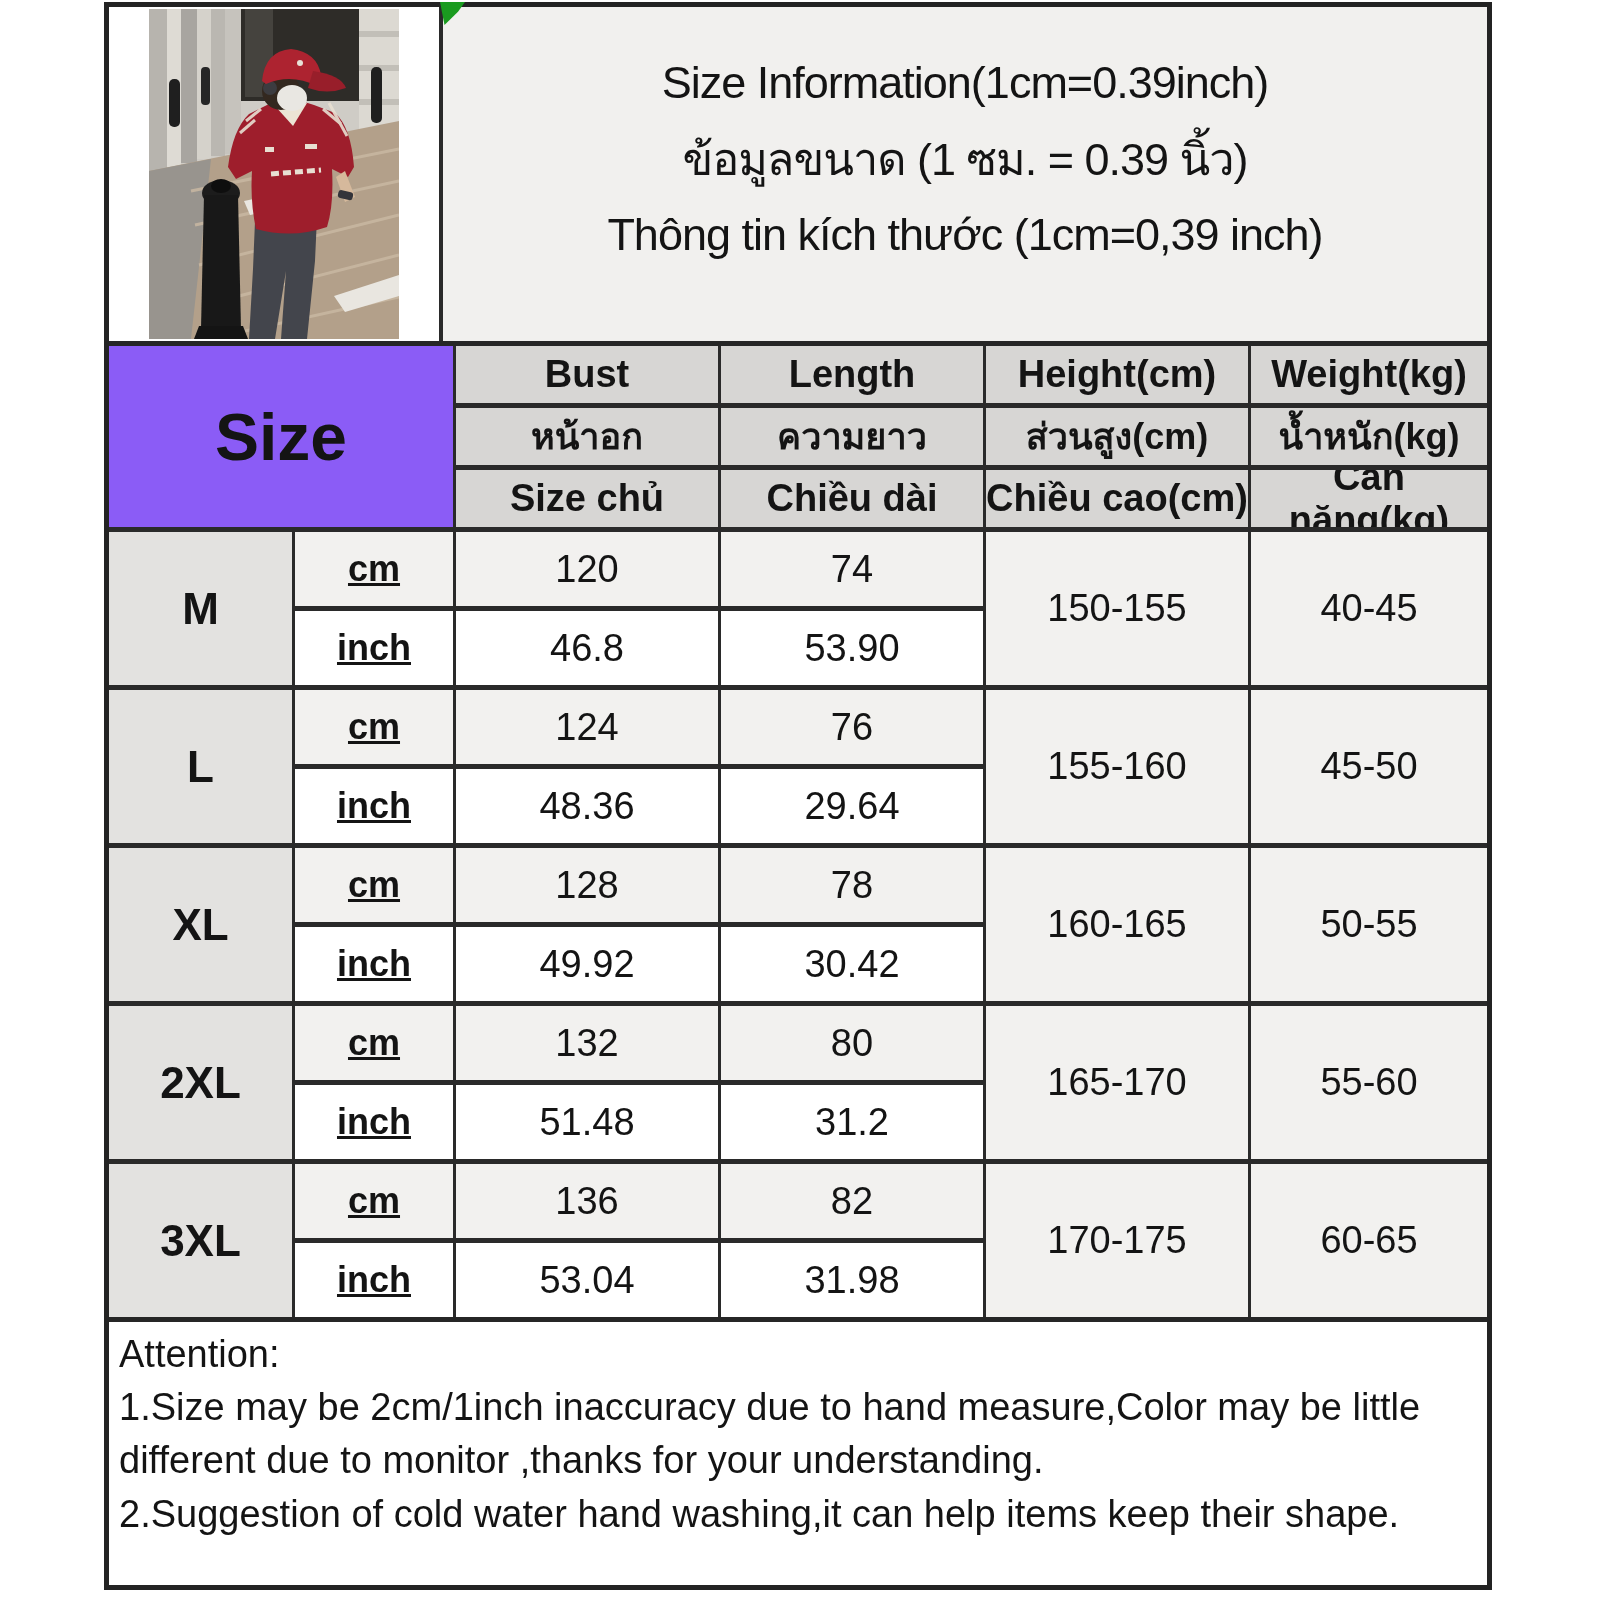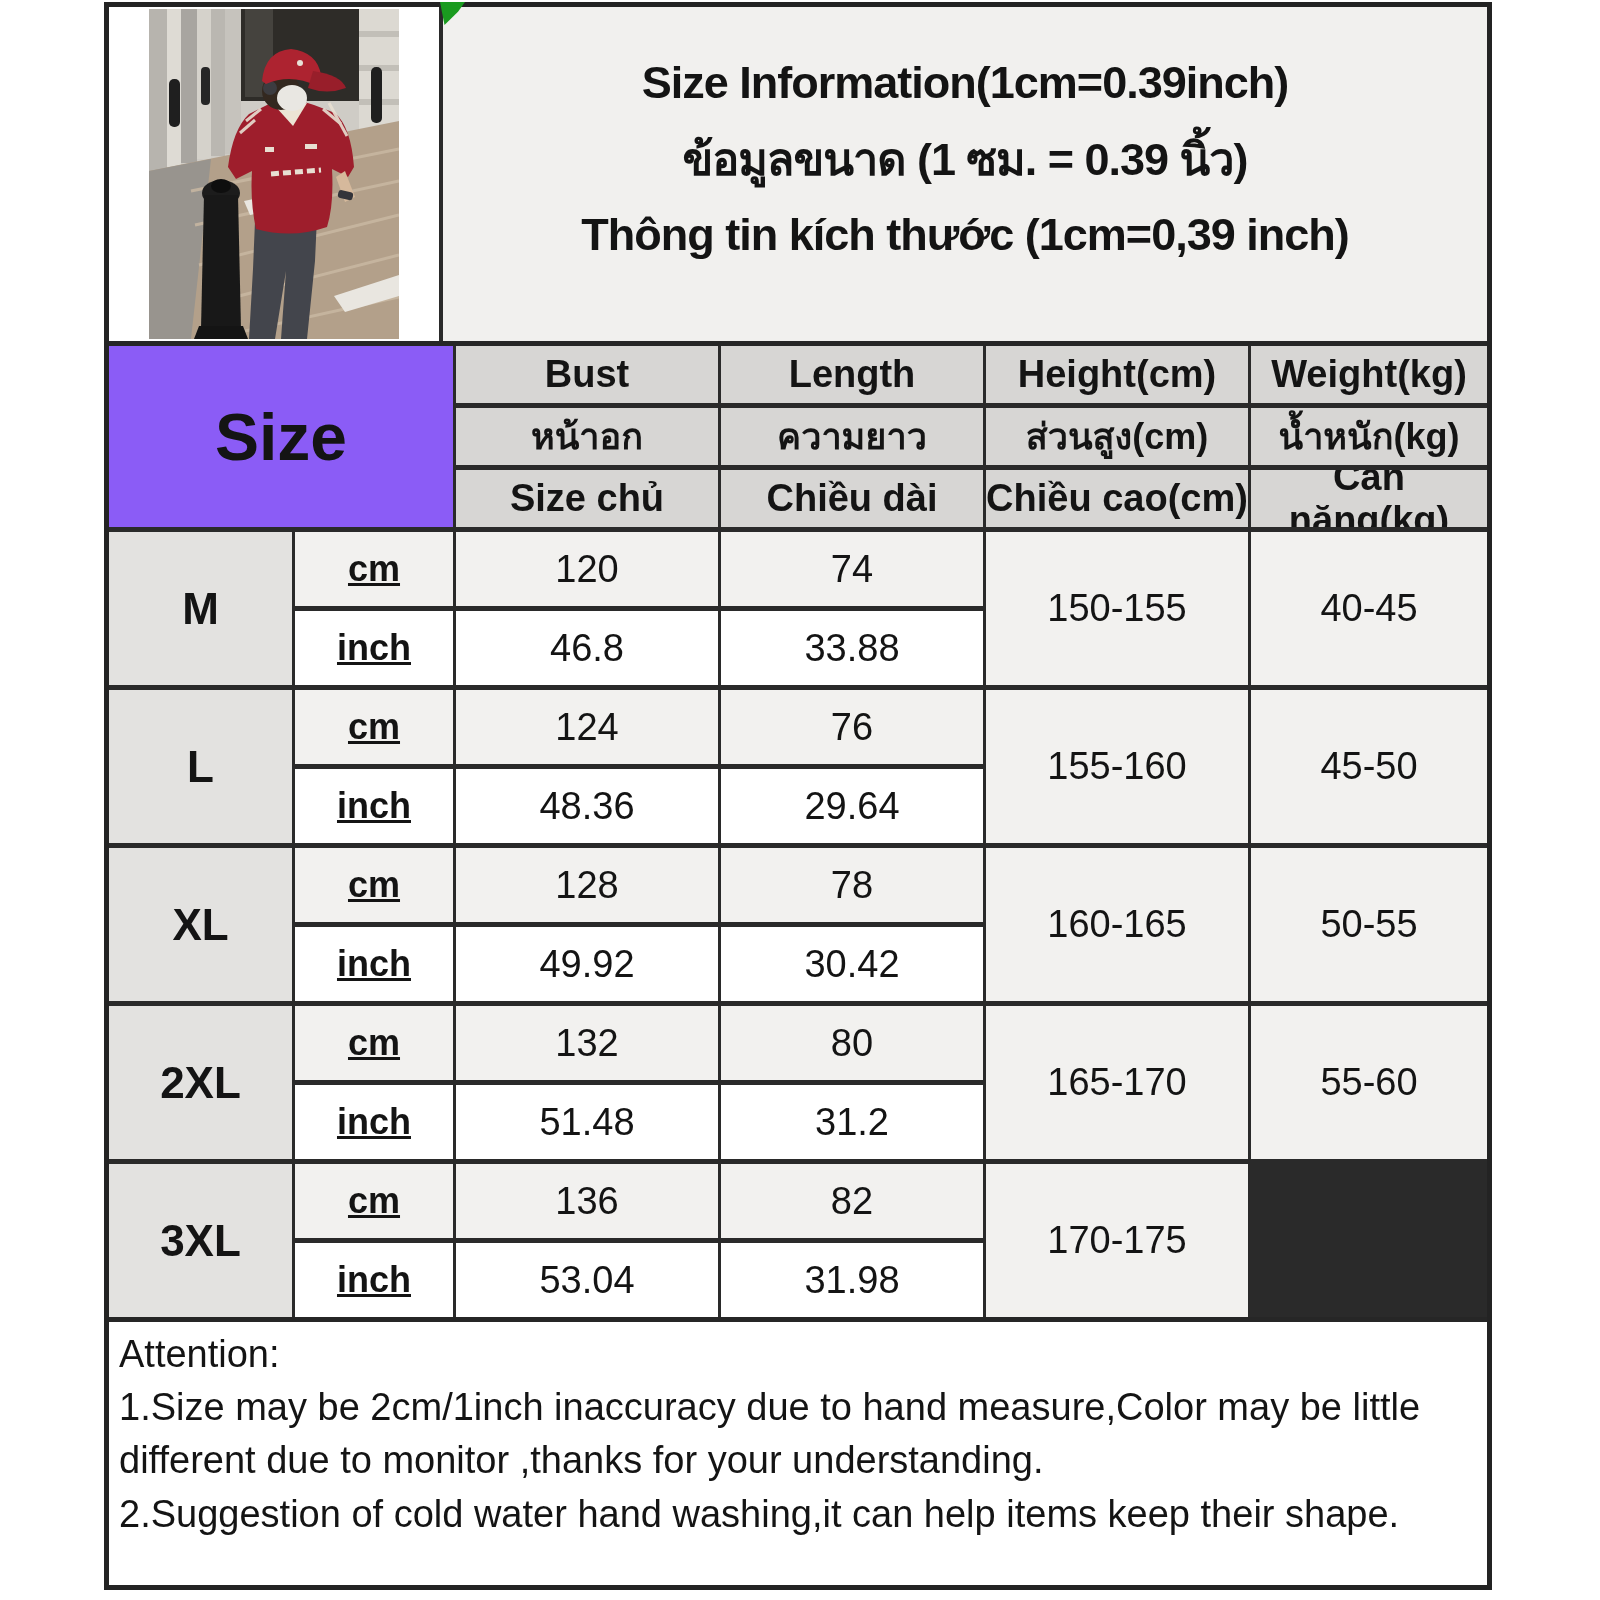--- a/index.html
+++ b/index.html
@@ -45,21 +45,21 @@
     display: flex;
     flex-direction: column;
     align-items: center;
     justify-content: center;
     gap: 14px;
     padding-bottom: 30px;
     box-sizing: border-box;
   }
   .title-line {
     font-size: 45px;
-    font-weight: bold;
+    font-weight: normal;
     letter-spacing: -1px;
     white-space: nowrap;
   }
   .green-marker {
     position: absolute;
     left: 331px; top: -5px;
     width: 25px; height: 23px;
     background: #1a9b1f;
     clip-path: polygon(0 0, 100% 0, 72% 42%, 18% 100%);
     z-index: 5;
@@ -203,21 +203,21 @@
     <div class="cell hdr" style="grid-column:6;grid-row:3">Cân nặng(kg)</div>
 
     <div class="cell size-cell" style="grid-row:4/6">M</div>
     <div class="cell unit-cell shade" style="grid-row:4">cm</div>
     <div class="cell val shade" style="grid-column:3;grid-row:4">120</div>
     <div class="cell val shade" style="grid-column:4;grid-row:4">74</div>
     <div class="cell val shade" style="grid-column:5;grid-row:4/6">150-155</div>
     <div class="cell val shade" style="grid-column:6;grid-row:4/6">40-45</div>
     <div class="cell unit-cell white" style="grid-row:5">inch</div>
     <div class="cell val white" style="grid-column:3;grid-row:5">46.8</div>
-    <div class="cell val white" style="grid-column:4;grid-row:5">33.88</div>
+    <div class="cell val white" style="grid-column:4;grid-row:5">53.90</div>
 
     <div class="cell size-cell" style="grid-row:6/8">L</div>
     <div class="cell unit-cell shade" style="grid-row:6">cm</div>
     <div class="cell val shade" style="grid-column:3;grid-row:6">124</div>
     <div class="cell val shade" style="grid-column:4;grid-row:6">76</div>
     <div class="cell val shade" style="grid-column:5;grid-row:6/8">155-160</div>
     <div class="cell val shade" style="grid-column:6;grid-row:6/8">45-50</div>
     <div class="cell unit-cell white" style="grid-row:7">inch</div>
     <div class="cell val white" style="grid-column:3;grid-row:7">48.36</div>
     <div class="cell val white" style="grid-column:4;grid-row:7">29.64</div>
@@ -240,20 +240,21 @@
     <div class="cell val shade" style="grid-column:6;grid-row:10/12">55-60</div>
     <div class="cell unit-cell white" style="grid-row:11">inch</div>
     <div class="cell val white" style="grid-column:3;grid-row:11">51.48</div>
     <div class="cell val white" style="grid-column:4;grid-row:11">31.2</div>
 
     <div class="cell size-cell" style="grid-row:12/14">3XL</div>
     <div class="cell unit-cell shade" style="grid-row:12">cm</div>
     <div class="cell val shade" style="grid-column:3;grid-row:12">136</div>
     <div class="cell val shade" style="grid-column:4;grid-row:12">82</div>
     <div class="cell val shade" style="grid-column:5;grid-row:12/14">170-175</div>
+    <div class="cell val shade" style="grid-column:6;grid-row:12/14">60-65</div>
     <div class="cell unit-cell white" style="grid-row:13">inch</div>
     <div class="cell val white" style="grid-column:3;grid-row:13">53.04</div>
     <div class="cell val white" style="grid-column:4;grid-row:13">31.98</div>
   </div>
 
   <div class="attention">
     <div>Attention:</div>
     <div>1.Size may be 2cm/1inch inaccuracy due to hand measure,Color may be little different due to monitor ,thanks for your understanding.</div>
     <div>2.Suggestion of cold water hand washing,it can help items keep their shape.</div>
   </div>

